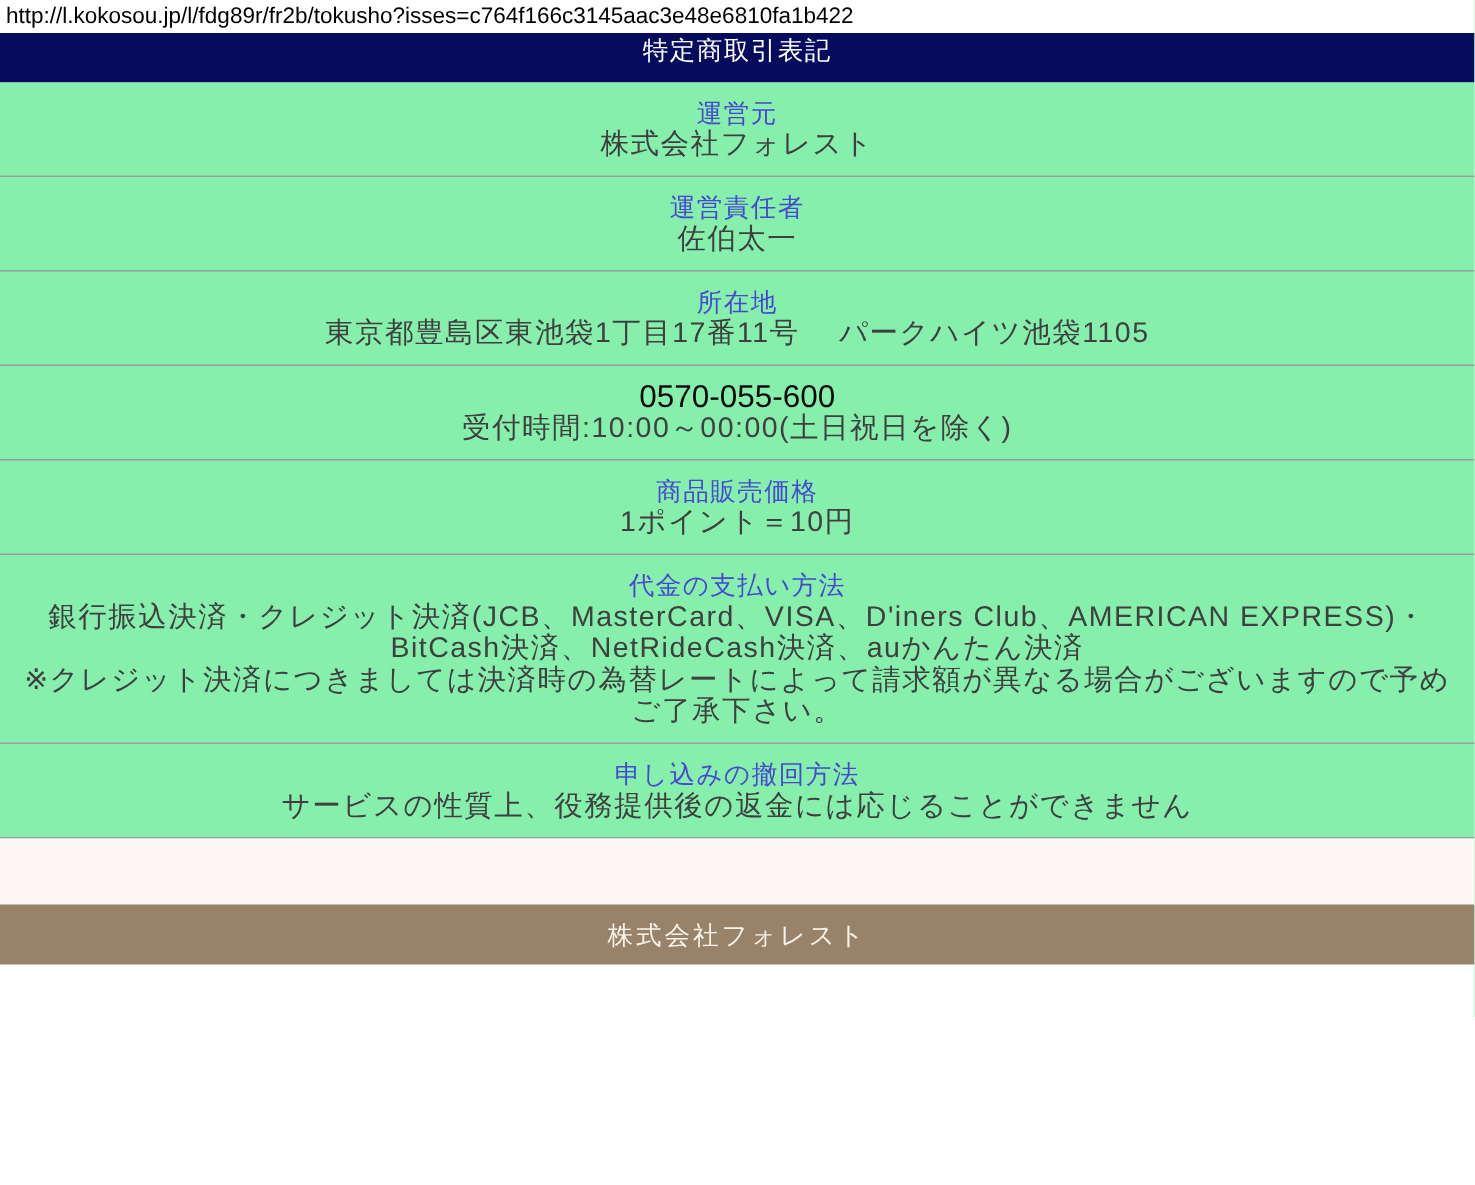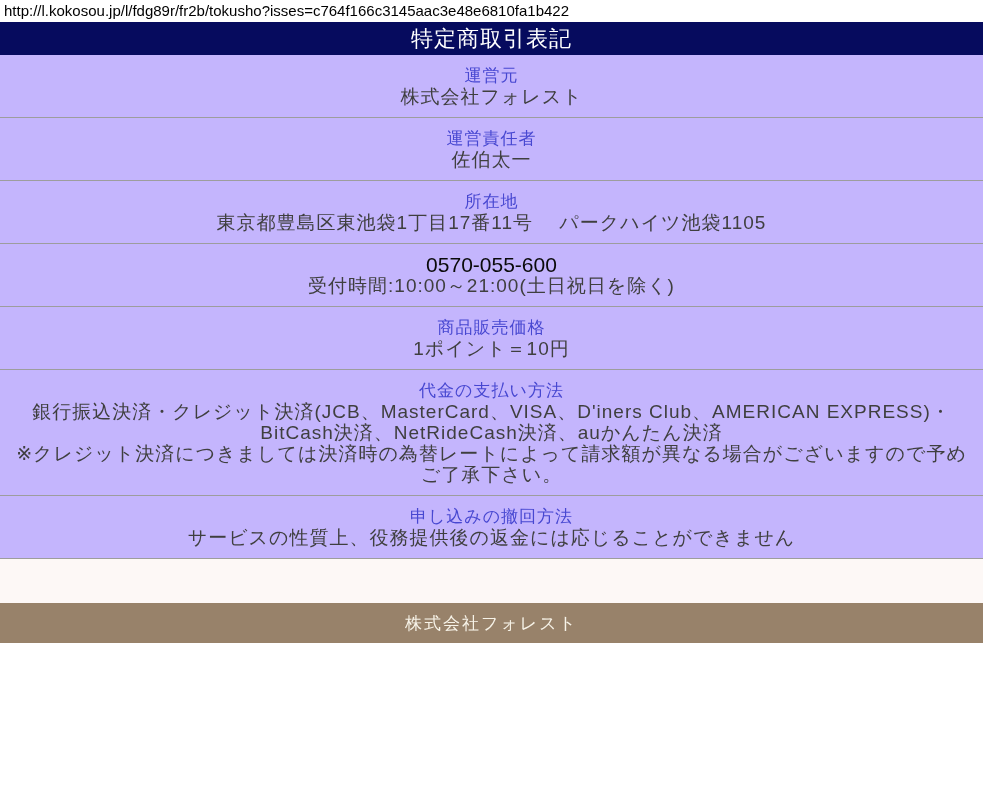--- a/index.html
+++ b/index.html
@@ -16,23 +16,22 @@
     font-size: 15px;
     line-height: 16px;
     padding: 3px 0 3px 4px;
     white-space: nowrap;
   }
   .header-bar {
     height: 33px;
     background: #060b5e;
     color: #ffffff;
     display: flex;
-    align-items: center;
     justify-content: center;
-    font-size: 22px;
+    font-size: 17px;
     letter-spacing: 1px;
   }
   .content-area {
     background: #fdf8f6;
   }
   .section {
     text-align: center;
     padding: 10px 8px;
     border-bottom: 1px solid #9d9d9d;
   }
@@ -76,21 +75,21 @@
 </style>
 </head>
 <body>
 
 <div class="url-line">http://l.kokosou.jp/l/fdg89r/fr2b/tokusho?isses=c764f166c3145aac3e48e6810fa1b422</div>
 
 <div class="header-bar" style="background: rgb(6, 11, 94);">
   <span>特定商取引表記</span>
 </div>
 
-<div class="content-area" style="background: #c4b5fd;">
+<div class="content-area" style="background: #86efac;">
     <div class="section">
     <div class="section-label">運営元</div>
     <div>
         <div class="section-line">株式会社フォレスト</div>
       </div>
   </div>
     <div class="section">
     <div class="section-label">運営責任者</div>
     <div>
         <div class="section-line">佐伯太一</div>
@@ -98,21 +97,21 @@
   </div>
     <div class="section">
     <div class="section-label">所在地</div>
     <div>
         <div class="section-line">東京都豊島区東池袋1丁目17番11号　 パークハイツ池袋1105</div>
       </div>
   </div>
     <div class="section">
     <div>
         <div class="section-line latin">0570-055-600</div>
-        <div class="section-line">受付時間:10:00～21:00(土日祝日を除く)</div>
+        <div class="section-line">受付時間:10:00～00:00(土日祝日を除く)</div>
       </div>
   </div>
     <div class="section">
     <div class="section-label">商品販売価格</div>
     <div>
         <div class="section-line">1ポイント＝10円</div>
       </div>
   </div>
     <div class="section">
     <div class="section-label">代金の支払い方法</div>

